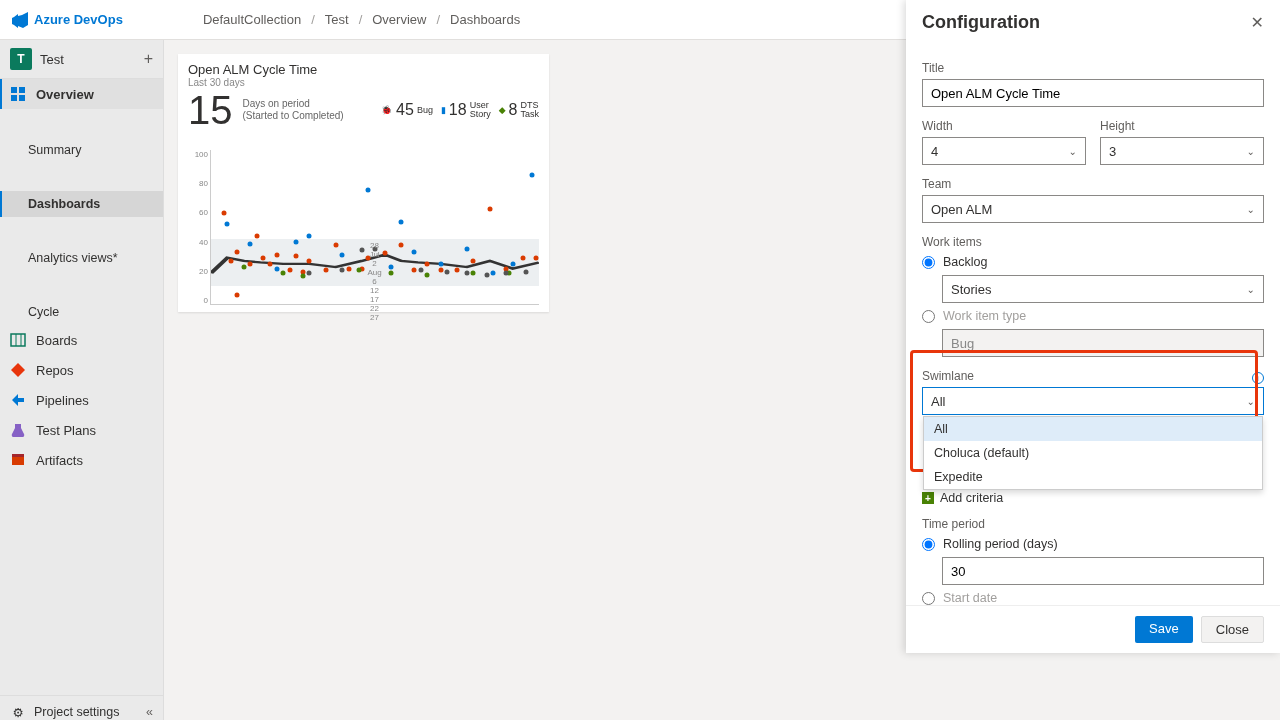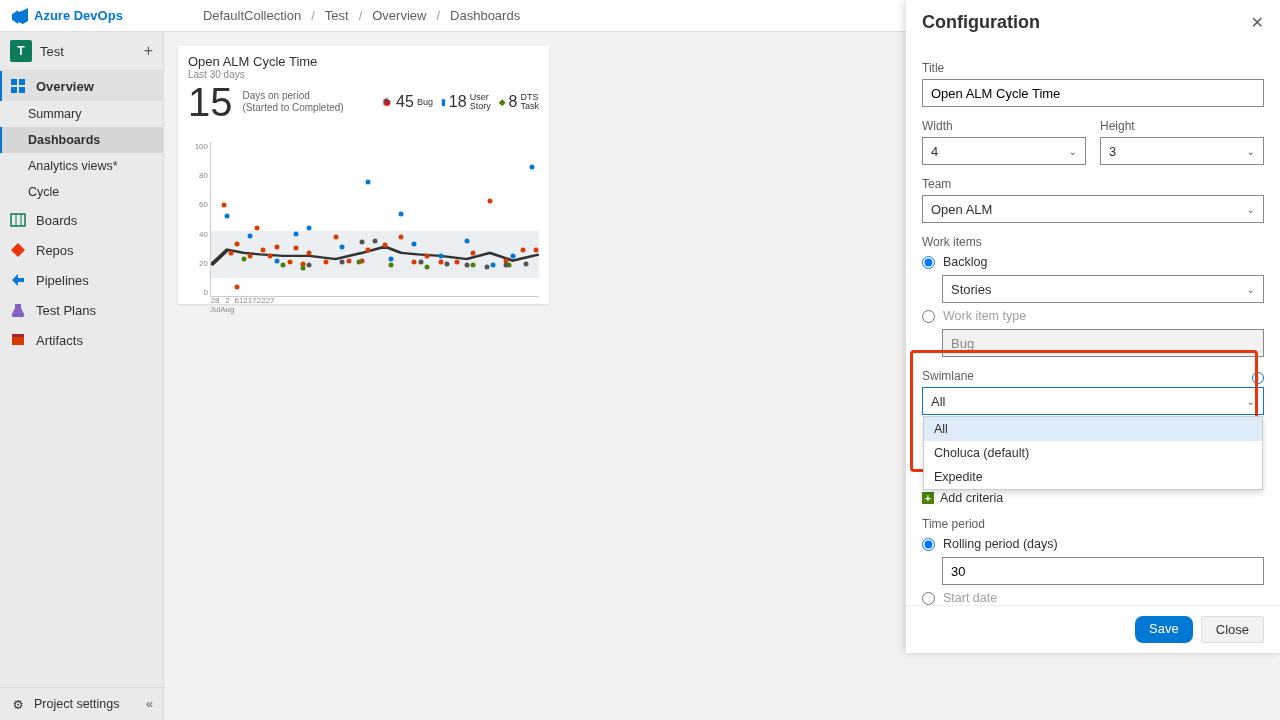--- a/index.html
+++ b/index.html
@@ -1,35 +1,35 @@
 <!DOCTYPE html>
 <html><head>
 <meta charset="utf-8">
 <style>
   * { box-sizing: border-box; margin: 0; padding: 0; }
   body { font-family: "Segoe UI", Arial, sans-serif; font-size: 13px; color: #323130; background: #f3f2f1; width: 1280px; height: 720px; overflow: hidden; position: relative; }
   
-  .topbar { height: 32px; background: #fff; display: flex; align-items: center; padding: 0 8px; border-bottom: 1px solid #e1dfdd; }
+  .topbar { height: 40px; background: #fff; display: flex; align-items: center; padding: 0 8px; border-bottom: 1px solid #e1dfdd; }
   .brand { display: flex; align-items: center; gap: 6px; font-weight: 600; color: #0078d4; font-size: 13px; margin-left: 4px; }
   .brand svg { width: 16px; height: 16px; }
   .breadcrumb { display: flex; align-items: center; gap: 10px; margin-left: 80px; color: #605e5c; font-size: 13px; }
   .breadcrumb .sep { color: #a19f9d; }
   .breadcrumb .item { cursor: pointer; }
   
   .layout { display: flex; height: calc(720px - 32px); }
   
   .sidebar { width: 164px; background: #eaeaea; display: flex; flex-direction: column; border-right: 1px solid #ddd; }
   .proj-row { display: flex; align-items: center; padding: 8px 10px; gap: 8px; border-bottom: 1px solid #ddd; }
   .proj-badge { width: 22px; height: 22px; background: #0b7a5d; color: #fff; display: flex; align-items: center; justify-content: center; font-weight: 600; border-radius: 2px; font-size: 12px; }
   .proj-name { flex: 1; font-size: 13px; }
   .plus { font-size: 16px; color: #605e5c; cursor: pointer; }
   .nav { flex: 1; }
   .nav-item { display: flex; align-items: center; gap: 10px; padding: 6px 10px; font-size: 13px; cursor: pointer; height: 30px; }
   .nav-item.selected-parent { background: #e0e0e0; border-left: 2px solid #0078d4; padding-left: 8px;}
-  .nav-sub { display:flex; align-items:center; gap:10px; padding: 5px 10px 5px 28px; font-size: 12.5px; cursor: pointer; height: 26px;}
+  .nav-sub { display:flex; align-items:center; gap:10px; padding: 5px 10px 5px 28px; font-size: 12.5px; cursor: pointer; height: 26px; margin-top: 28px;}
   .nav-sub.selected { background: #d6d6d6; font-weight: 600; border-left: 2px solid #0078d4; padding-left: 26px;}
   .nav-icon { width: 16px; height: 16px; display:inline-flex; align-items:center; justify-content:center; }
   .nav-icon svg { width:16px; height:16px; }
   .spacer { flex: 1; }
   .sidebar-footer { display:flex; align-items:center; gap:8px; padding: 8px 10px; border-top: 1px solid #ddd; font-size: 12.5px; cursor:pointer; }
   .collapse { margin-left: auto; color:#605e5c; }
   
   .main { flex: 1; background: #f3f2f1; position: relative; padding: 14px; }
   
   .widget { width: 371px; height: 258px; background: #fff; box-shadow: 0 1px 2px rgba(0,0,0,0.1); padding: 8px 10px; }
@@ -40,34 +40,34 @@
   .avg-label { font-size: 10px; color: #666; line-height: 1.2; }
   .legend { margin-left:auto; display:flex; gap: 8px; align-items:center; }
   .leg-item { display:flex; align-items:center; gap:3px; font-size: 9px; }
   .leg-num { font-size: 16px; }
   .leg-txt { line-height:1; }
   .bug-ic { color:#da3b01; }
   .story-ic { color:#0078d4; }
   .task-ic { color:#498205; }
   .chart-area { position:relative; height: 180px; margin-top: 20px; }
   .y-axis { position:absolute; left:0; top:0; height:155px; width:20px; font-size:8px; color:#888; display:flex; flex-direction:column; justify-content:space-between; align-items:flex-end; }
-  .x-axis { position:absolute; left:22px; right:0; bottom:8px; display:flex; font-size:8px; color:#888; }
+  .x-axis { position:absolute; left:22px; right:0; bottom:8px; display:flex; justify-content:space-between; font-size:8px; color:#888;flex-direction:column; }
   .plot { position:absolute; left:22px; right:0; top:0; height:155px; border-left:1px solid #ccc; border-bottom:1px solid #ccc;}
   .dot { position:absolute; width:5px; height:5px; border-radius:50%; transform:translate(-50%,-50%);}
   .band { position:absolute; left:0;right:0; background:rgba(100,120,140,0.12);}
   
   
   .panel { position:absolute; right:0; top:0; width: 374px; height: 653px; background:#fff; box-shadow: -2px 0 8px rgba(0,0,0,0.15); display:flex; flex-direction:column; }
   .panel-header { display:flex; align-items:center; padding: 12px 16px; }
   .panel-title { font-size: 18px; font-weight: 600; }
   .panel-close { margin-left:auto; cursor:pointer; font-size:16px; color:#605e5c; }
   .panel-body { flex:1; overflow:auto; padding: 4px 16px; }
   .panel-footer { display:flex; justify-content:flex-end; gap:8px; padding: 10px 16px; border-top:1px solid #eee;}
   .btn { padding: 5px 14px; font-size: 13px; cursor:pointer; border-radius:2px;}
-  .btn-primary { background:#0078d4; color:#fff;border-radius:8px; }
+  .btn-primary { background:#0078d4; color:#fff; }
   .btn-secondary { background:#f3f2f1; color:#323130; border:1px solid #ddd;}
   
   .field-label { font-size: 12px; color:#605e5c; margin-top: 12px; margin-bottom: 4px; display:block;}
   .text-input, .select { width:100%; height:28px; border:1px solid #8a8886; padding: 0 8px; font-size:13px; background:#fff; }
   .select { display:flex; align-items:center; justify-content:space-between; cursor:pointer; position:relative;}
   .select.disabled { background:#f3f2f1; color:#888;}
   .two-col { display:flex; gap:14px; }
   .two-col > div { flex:1; }
   .radio-row { display:flex; align-items:center; gap:8px; font-size:12.5px; margin: 6px 0; }
   .radio-row input { margin:0;}

